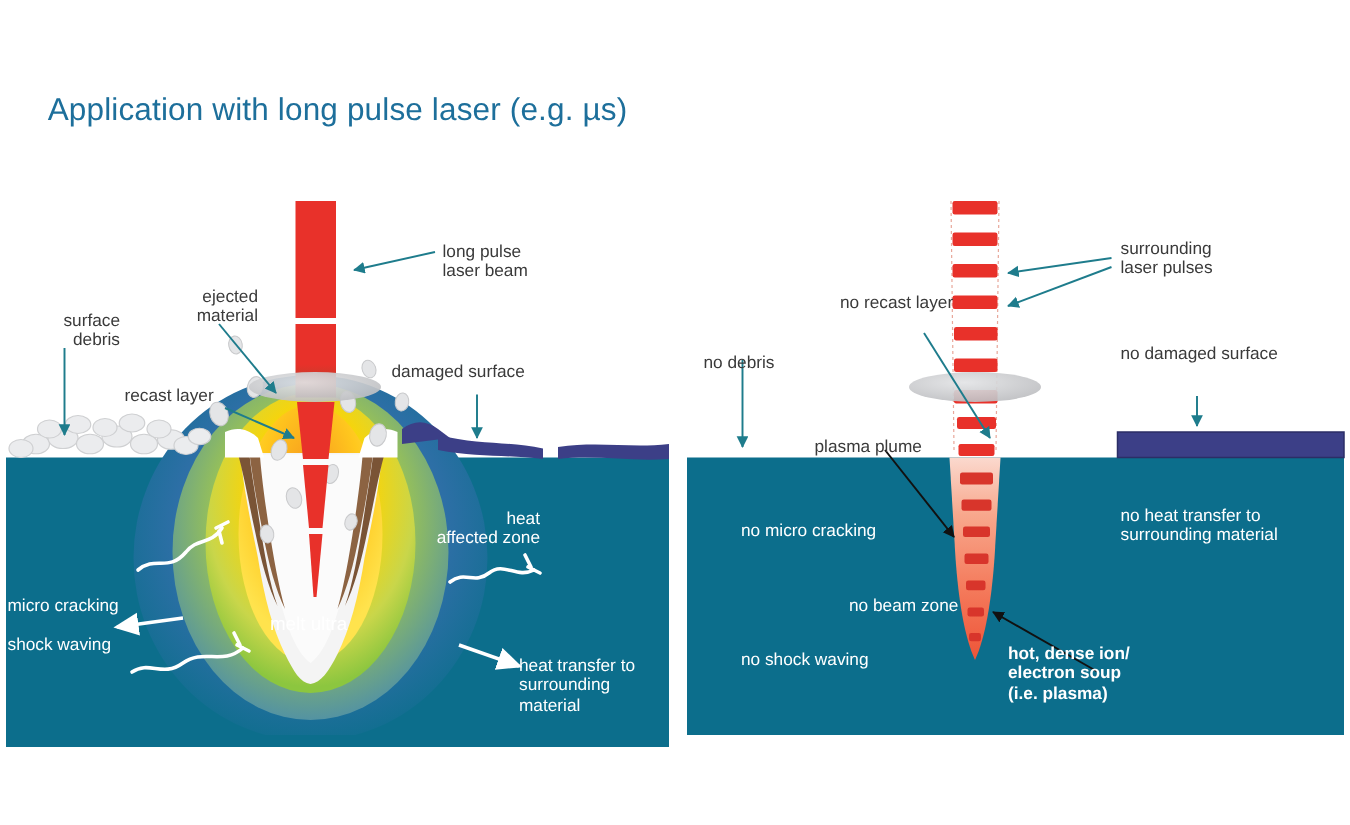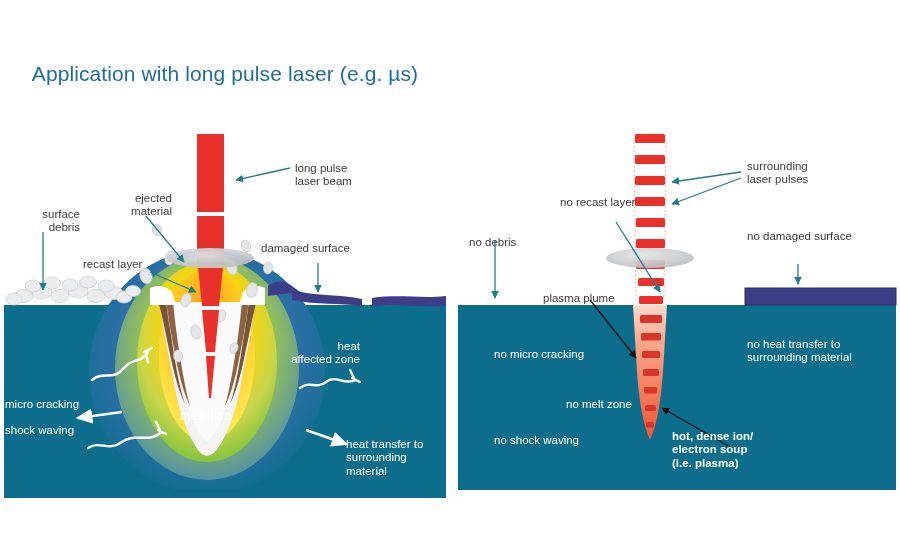--- a/index.html
+++ b/index.html
@@ -274,21 +274,21 @@
 
     <div class="lbl" style="left:93px;top:276px;width:100px;margin-top:16px;">plasma plume</div>
 
     <div class="lbl" style="left:297px;top:160px;width:92px;">surrounding
 laser pulses</div>
 
     <div class="lbl" style="left:297px;top:230px;width:140px;">no damaged surface</div>
 
     <div class="lbl white" style="left:44px;top:348px;width:150px;">no micro cracking</div>
 
-    <div class="lbl white" style="left:116px;top:398px;width:110px;">no melt zone</div>
+    <div class="lbl white" style="left:116px;top:398px;width:110px;">no beam zone</div>
 
     <div class="lbl white" style="left:44px;top:434px;width:140px;">no shock waving</div>
 
     <div class="lbl white" style="left:222px;top:430px;width:120px;font-weight:bold;">hot, dense ion/
 electron soup
 (i.e. plasma)</div>
 
     <div class="lbl white" style="left:297px;top:338px;width:150px;">no heat transfer to
 surrounding material</div>
   </div>

